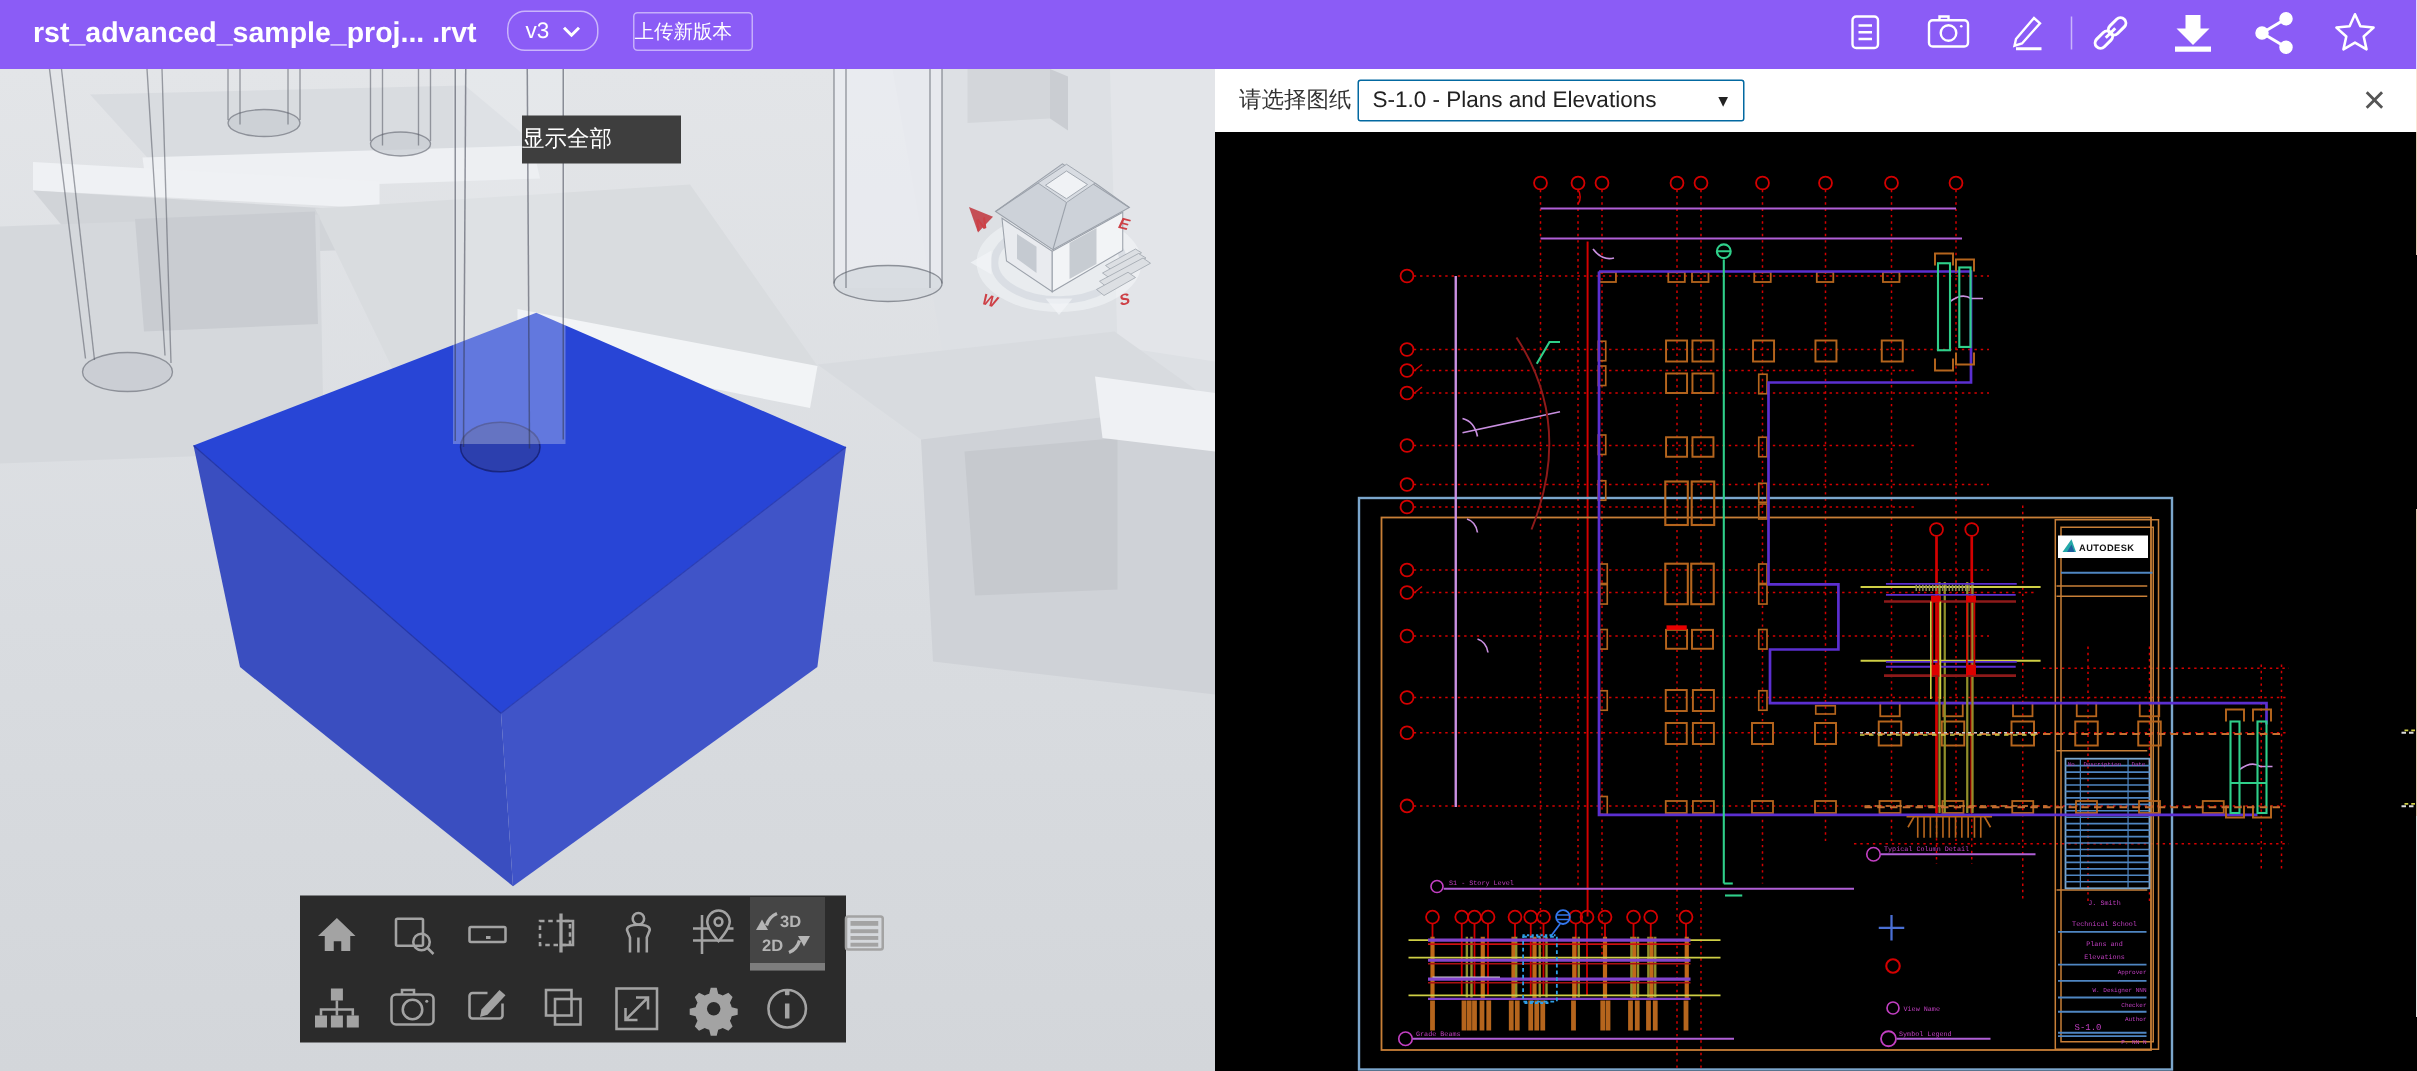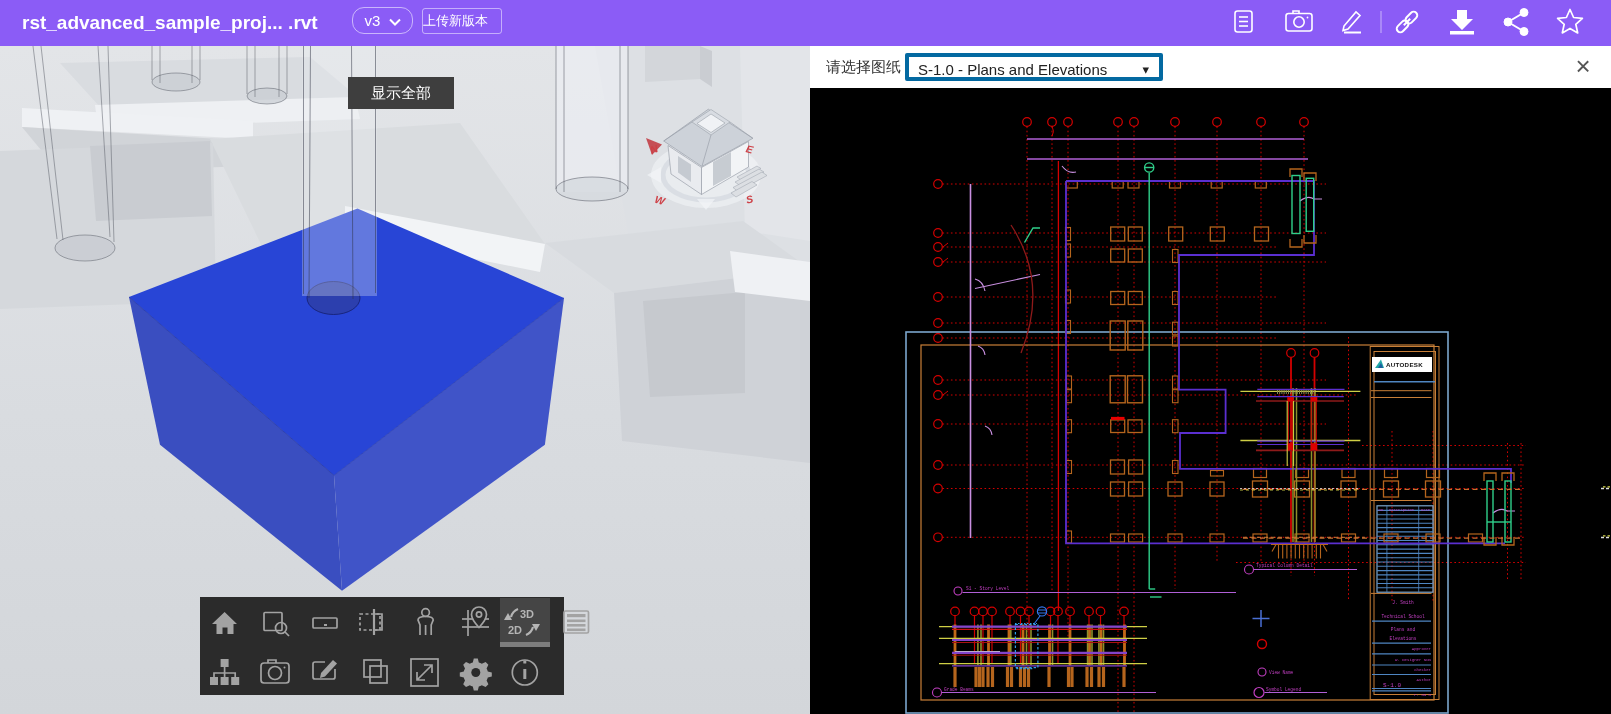--- a/index.html
+++ b/index.html
@@ -1,28 +1,28 @@
 <!DOCTYPE html>
 <html><head><meta charset="utf-8"><style>
 * { margin:0; padding:0; box-sizing:border-box; }
 html,body { width:1611px; height:714px; overflow:hidden; background:#fff; font-family:"Liberation Sans", sans-serif; }
 #app { position:relative; width:1611px; height:714px; }
 #topbar { position:absolute; left:0; top:0; width:1611px; height:45.5px; background:#8b5cf6; }
 #title { position:absolute; left:22px; top:0; line-height:45px; color:#fff; font-size:19px; font-weight:bold; }
-#vbtn { position:absolute; left:352px; top:7px; width:61px; height:27px; border:1px solid rgba(255,255,255,0.55); border-radius:12px; color:#fff; font-size:15px; text-align:center; line-height:25px; }
+#vbtn { position:absolute; left:338px; top:7px; width:61px; height:27px; border:1px solid rgba(255,255,255,0.55); border-radius:12px; color:#fff; font-size:15px; text-align:center; line-height:25px; }
 #upbtn { position:absolute; left:422px; top:8px; width:80px; height:26px; border:1px solid rgba(255,255,255,0.5); border-radius:3px; color:#fff; font-size:13px; line-height:24px; }
 #left { position:absolute; left:0; top:45.5px; width:810px; height:668.5px; overflow:hidden; }
-#tooltip { position:absolute; left:348px; top:31px; width:106px; height:32px; background:#3e3e3e; color:#fff; font-size:15px; text-align:center; line-height:32px; }
+#tooltip { position:absolute; left:348px; top:31px; width:106px; height:32px; background:#3e3e3e; color:#fff; font-size:15px; text-align:left; line-height:32px; }
 #toolbar { position:absolute; left:200px; top:551.5px; width:364px; height:98px; background:#2b2b2b; }
 #tbhl { position:absolute; left:300px; top:1px; width:50px; height:49px; background:#454545; }
 #tbhl:after { content:""; position:absolute; left:0; bottom:0; width:50px; height:5px; background:#7d7d7d; }
 #right { position:absolute; left:810px; top:45.5px; width:801px; height:498px; background:#f97316; }
 #rheader { position:absolute; left:0; top:0; width:801px; height:42px; background:#fff; }
 #rlabel { position:absolute; left:16px; top:0; line-height:42px; font-size:15px; color:#333; }
-#rselect { position:absolute; left:95px; top:7px; width:258px; height:28px; border:4px solid #0369a1; border-radius:2px; background:#fff; font-size:15px; color:#222; line-height:26px; padding-left:9px; }
+#rselect { position:absolute; left:95px; top:7px; width:258px; height:28px; border:1px solid #0369a1; border-radius:2px; background:#fff; font-size:15px; color:#222; line-height:26px; padding-left:9px; }
 #rselect:after { content:"▾"; position:absolute; right:10px; top:0; font-size:13px; color:#222; }
 #rclose { position:absolute; right:13px; top:6px; width:30px; height:30px; font-size:26px; color:#555; text-align:center; line-height:28px; font-weight:300; }
 svg { display:block; }
 </style></head><body>
 <div id="app">
   <div id="topbar">
     <div id="title">rst_advanced_sample_proj... .rvt</div>
     <div id="vbtn">v3&nbsp;&nbsp;<svg width="12" height="8" viewBox="0 0 12 8" style="display:inline-block">
           <polyline points="1,1.5 6,6.5 11,1.5" fill="none" stroke="#fff" stroke-width="2"></polyline>
         </svg></div>

